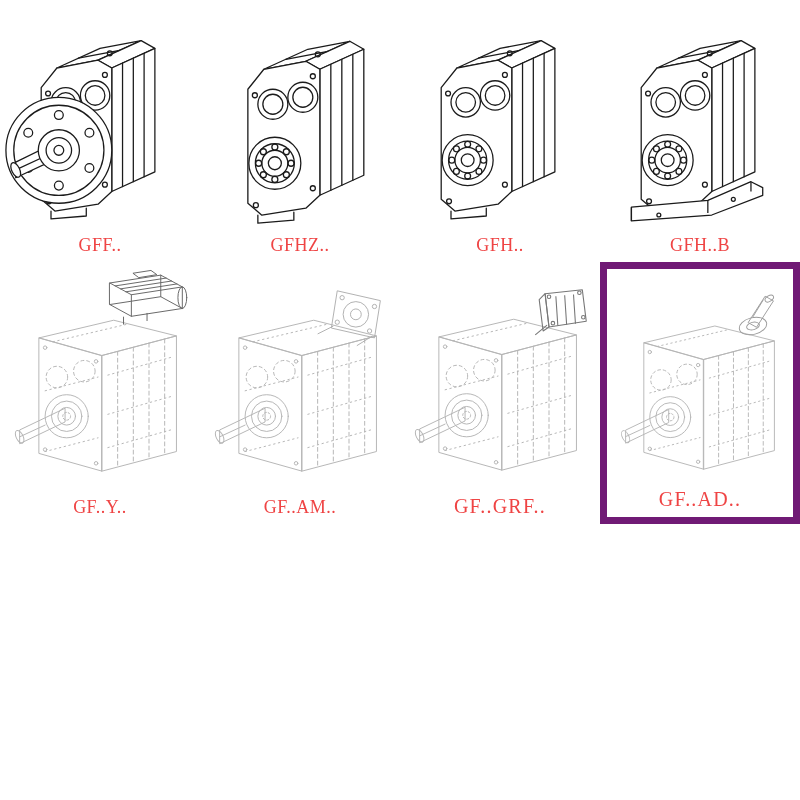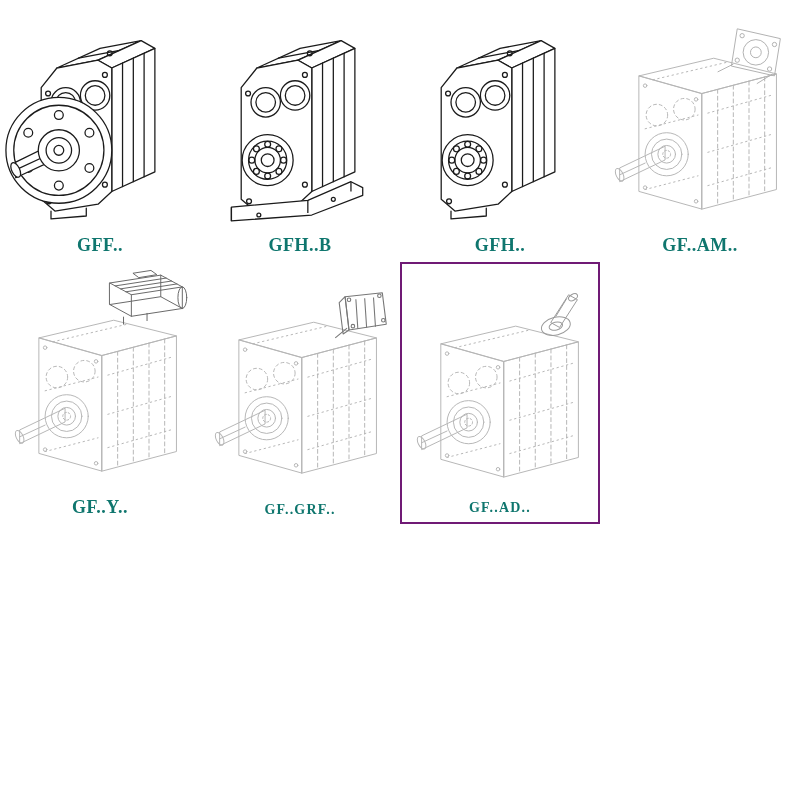--- a/index.html
+++ b/index.html
@@ -1,23 +1,23 @@
 <!DOCTYPE html>
 <html><head>
 <meta charset="utf-8">
 <style>
   *{margin:0;padding:0;box-sizing:border-box}
   html,body{width:800px;height:800px;background:#ffffff;font-family:"Liberation Serif",serif;overflow:hidden}
   .page{width:800px;height:800px;display:grid;grid-template-columns:repeat(4,200px);grid-template-rows:262px 262px 276px}
   .cell{display:flex;flex-direction:column;align-items:center;justify-content:flex-end;padding-bottom:6px;background:#fff}
-  .cell.boxed{border:2px solid #701a75}
+  .cell.boxed{border:7px solid #701a75}
   .drawing{flex:1;width:100%;display:flex;align-items:center;justify-content:center;overflow:hidden}
   .drawing svg{width:196px;height:226px}
-  .label{font-weight:bold;font-size:18px;letter-spacing:.5px;color:#0f766e;text-align:center;white-space:nowrap}
-  .label.lg{font-size:14px;letter-spacing:1.2px}
+  .label{font-weight:normal;font-size:18px;letter-spacing:.5px;color:#ef4444;text-align:center;white-space:nowrap}
+  .label.lg{font-size:20px;letter-spacing:1.2px}
   .defs-holder{position:absolute;width:0;height:0;overflow:hidden}
 </style>
 </head>
 <body>
 
 <svg class="defs-holder" aria-hidden="true">
   <defs>
 
     <g id="gb-hollow" stroke="#1b1b1b" stroke-width="1.3" fill="none" stroke-linejoin="round" stroke-linecap="round">
       <path fill="#fff" d="M56,64 L98,56 L142,36 L100,44 Z"></path>
@@ -177,58 +177,66 @@
   <figure class="cell">
     <div class="drawing">
       <svg viewBox="0 0 200 230">
           <use href="#gb-flange"></use>
         </svg>
     </div>
     <figcaption class="label">GFF..</figcaption>
   </figure>
 
 
-
+  <figure class="cell">
+    <div class="drawing">
+      <svg viewBox="0 0 200 230">
+          <use href="#gb-hollow" transform="translate(6,0) scale(1.02)"></use>
+        </svg>
+    </div>
+    <figcaption class="label">GFHZ..</figcaption>
+  </figure>
+
+
+  <figure class="cell">
+    <div class="drawing">
+      <svg viewBox="0 0 200 230">
+          <use href="#gb-hollow"></use>
+        </svg>
+    </div>
+    <figcaption class="label">GFH..</figcaption>
+  </figure>
 
   <figure class="cell">
     <div class="drawing">
       <svg viewBox="0 0 200 230">
           <use href="#gb-hollow-b"></use>
         </svg>
     </div>
     <figcaption class="label">GFH..B</figcaption>
   </figure>
 
   <figure class="cell">
     <div class="drawing">
       <svg viewBox="0 0 200 230">
-          <use href="#gb-hollow"></use>
-        </svg>
-    </div>
-    <figcaption class="label">GFH..</figcaption>
+          <use href="#gb-ph-motor"></use>
+        </svg>
+    </div>
+    <figcaption class="label">GF..Y..</figcaption>
   </figure>
 
   <figure class="cell">
     <div class="drawing">
       <svg viewBox="0 0 200 230">
           <use href="#gb-ph-flangetop"></use>
         </svg>
     </div>
     <figcaption class="label">GF..AM..</figcaption>
   </figure>
 
-  <figure class="cell">
-    <div class="drawing">
-      <svg viewBox="0 0 200 230">
-          <use href="#gb-ph-motor"></use>
-        </svg>
-    </div>
-    <figcaption class="label">GF..Y..</figcaption>
-  </figure>
-
 
 
   <figure class="cell">
     <div class="drawing">
       <svg viewBox="0 0 200 230">
           <use href="#gb-ph-adapter"></use>
         </svg>
     </div>
     <figcaption class="label lg">GF..GRF..</figcaption>
   </figure>

